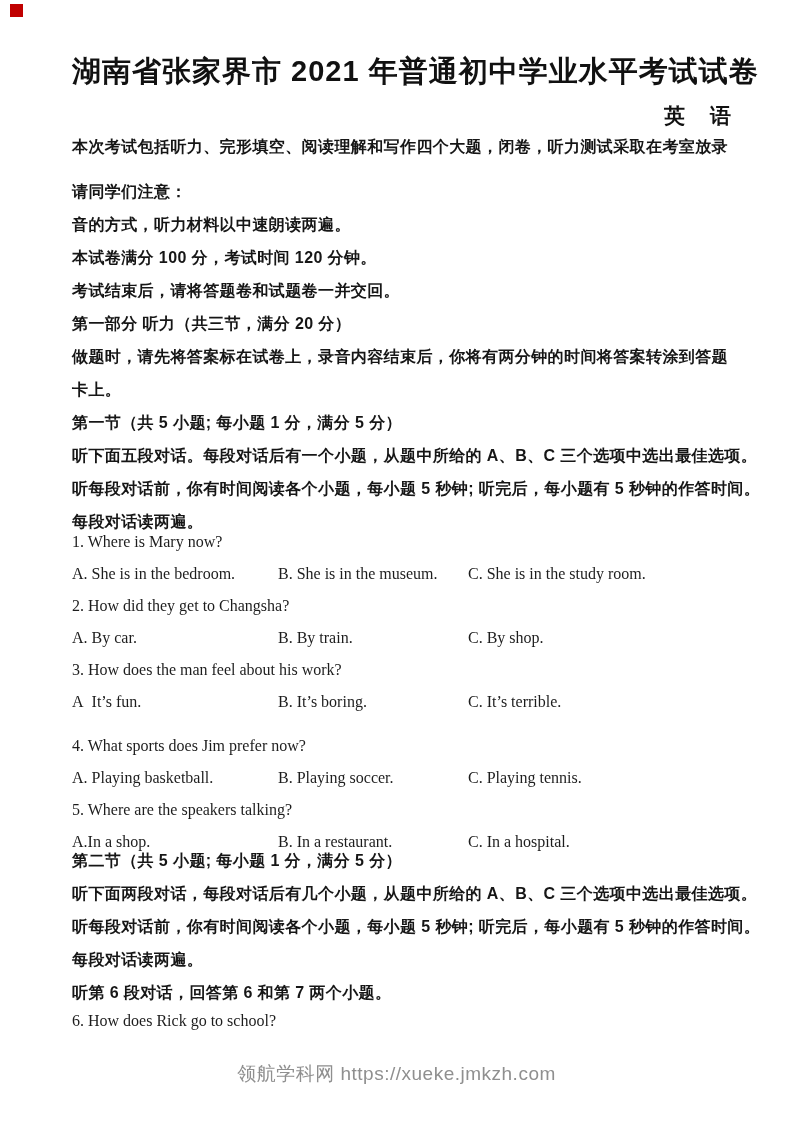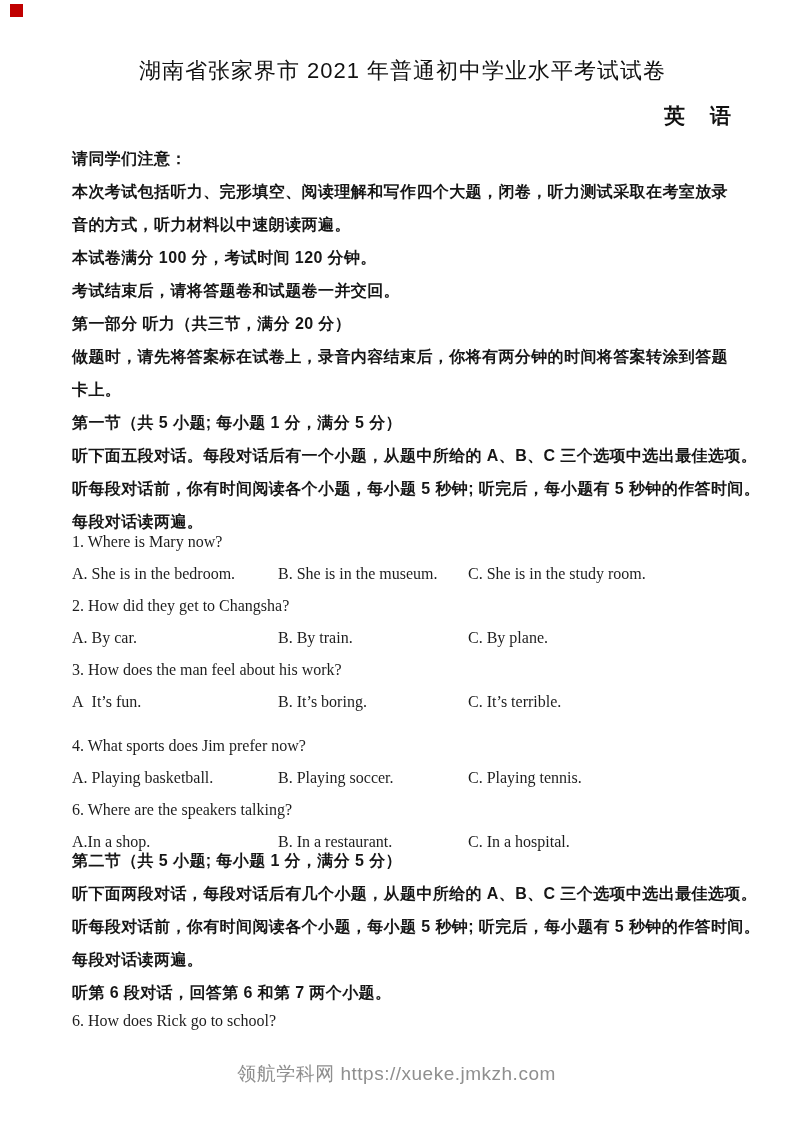--- a/index.html
+++ b/index.html
@@ -12,21 +12,21 @@
     font-family:"Liberation Sans",sans-serif;
     color:#1a1a1a;
   }
   .red-marker{
     position:absolute;left:10px;top:4px;
     width:13px;height:13px;
   }
   .content{padding:56px 60px 0 72px;}
   .title{
     text-align:center;
-    font-size:22px;font-weight:normal;
+    font-size:29px;font-weight:bold;
     line-height:30px;letter-spacing:1px;
     color:#111;white-space:nowrap;
   }
   .subject{
     text-align:right;
     font-size:21px;font-weight:bold;
     line-height:28px;margin-top:16px;
     letter-spacing:2px;color:#111;
   }
   .cn{
@@ -62,22 +62,22 @@
 <div class="page">
 
   <div class="red-marker" style="background:#c00000"></div>
 
   <div class="content">
 
     <div class="title">湖南省张家界市 2021 年普通初中学业水平考试试卷</div>
 
     <div class="subject">英　语</div>
 
+    <div class="cn">本次考试包括听力、完形填空、阅读理解和写作四个大题，闭卷，听力测试采取在考室放录</div>
     <div class="cn cn-first">请同学们注意：</div>
-    <div class="cn">本次考试包括听力、完形填空、阅读理解和写作四个大题，闭卷，听力测试采取在考室放录</div>
     <div class="cn">音的方式，听力材料以中速朗读两遍。</div>
     <div class="cn">本试卷满分 100 分，考试时间 120 分钟。</div>
     <div class="cn">考试结束后，请将答题卷和试题卷一并交回。</div>
 
     <div class="cn">第一部分 听力（共三节，满分 20 分）</div>
     <div class="cn">做题时，请先将答案标在试卷上，录音内容结束后，你将有两分钟的时间将答案转涂到答题</div>
     <div class="cn">卡上。</div>
 
     <div class="cn">第一节（共 5 小题; 每小题 1 分，满分 5 分）</div>
     <div class="cn">听下面五段对话。每段对话后有一个小题，从题中所给的 A、B、C 三个选项中选出最佳选项。</div>
@@ -90,38 +90,38 @@
       <div class="en opts">
         <span class="opt-a">A. She is in the bedroom.</span>
         <span class="opt-b">B. She is in the museum.</span>
         <span class="opt-c">C. She is in the study room.</span>
       </div>
 
       <div class="en">2. How did they get to Changsha?</div>
       <div class="en opts">
         <span class="opt-a">A. By car.</span>
         <span class="opt-b">B. By train.</span>
-        <span class="opt-c">C. By plane.</span>
+        <span class="opt-c">C. By shop.</span>
       </div>
 
       <div class="en">3. How does the man feel about his work?</div>
       <div class="en opts">
         <span class="opt-a">A&nbsp;&nbsp;It’s fun.</span>
         <span class="opt-b">B. It’s boring.</span>
         <span class="opt-c">C. It’s terrible.</span>
       </div>
 
       <div class="en gap-before">4. What sports does Jim prefer now?</div>
       <div class="en opts">
         <span class="opt-a">A. Playing basketball.</span>
         <span class="opt-b">B. Playing soccer.</span>
         <span class="opt-c">C. Playing tennis.</span>
       </div>
 
-      <div class="en">6. Where are the speakers talking?</div>
+      <div class="en">5. Where are the speakers talking?</div>
       <div class="en opts">
         <span class="opt-a">A.In a shop.</span>
         <span class="opt-b">B. In a restaurant.</span>
         <span class="opt-c">C. In a hospital.</span>
       </div>
 
     </div>
 
     <div class="cn-block2">
       <div class="cn">第二节（共 5 小题; 每小题 1 分，满分 5 分）</div>

